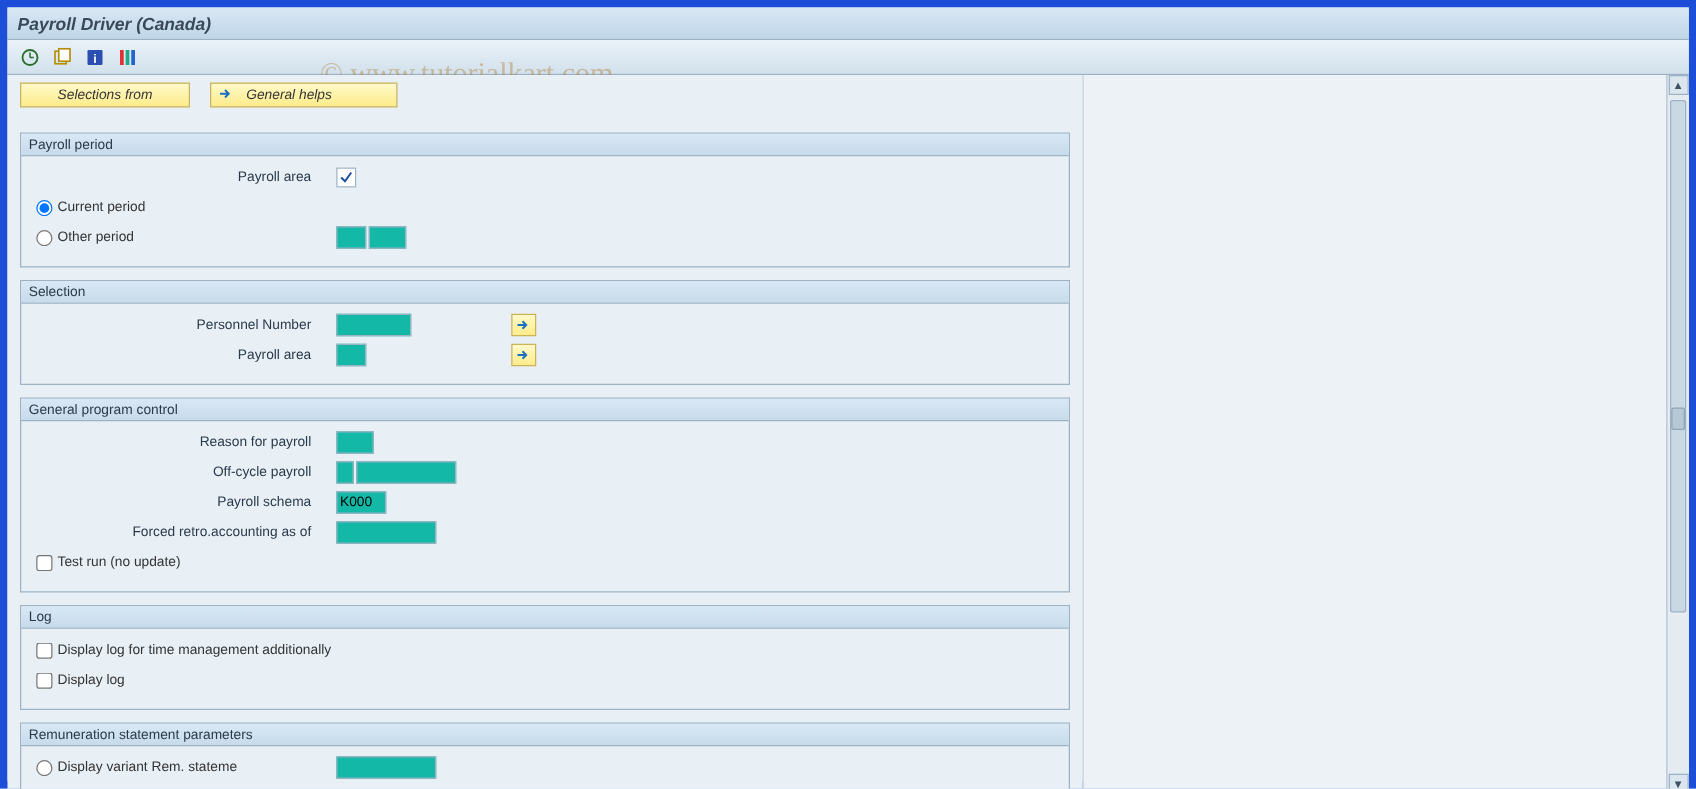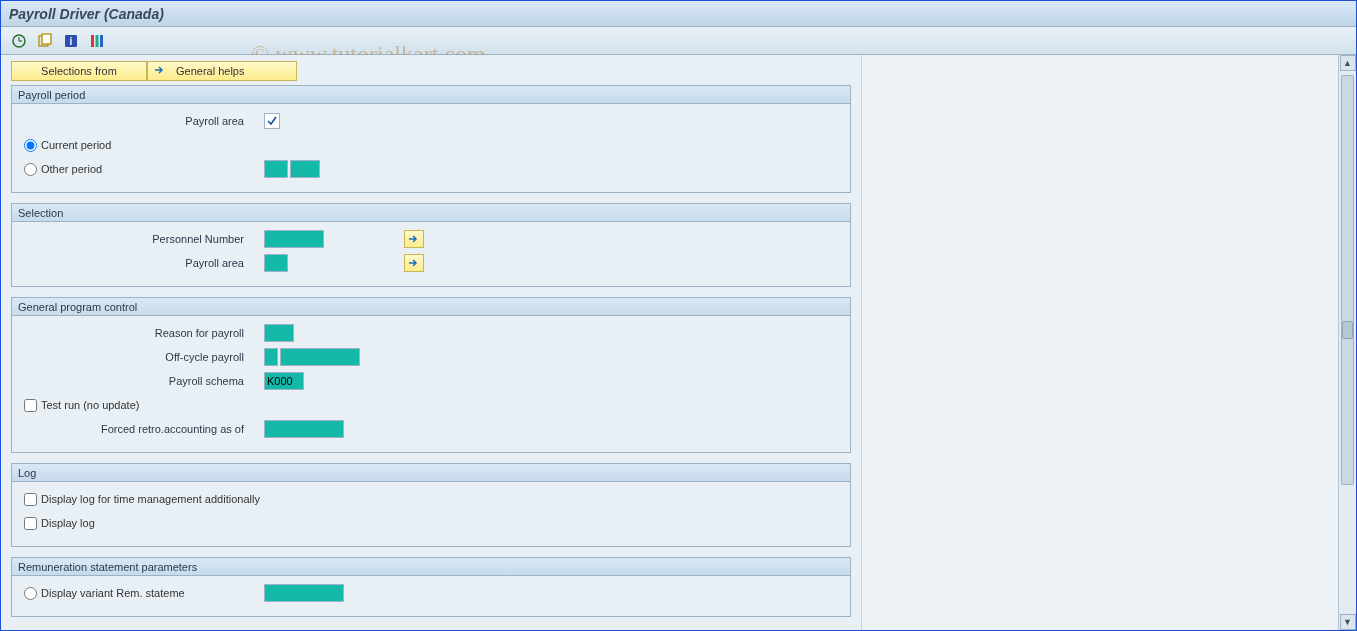--- a/index.html
+++ b/index.html
@@ -8,21 +8,21 @@
       font-size: 11px;
       background: #f5f7f9;
       color: #333;
       overflow: hidden;
     }
     .window {
       width: 1357px;
       height: 631px;
       position: relative;
       background: #edf2f7;
-      border: 1px solid #1d4ed8;
+      border: 6px solid #1d4ed8;
     }
     .title-bar {
       height: 26px;
       background: linear-gradient(to bottom, #d9e8f5 0%, #bfd6e8 100%);
       border-bottom: 1px solid #9db2c4;
       display: flex;
       align-items: center;
       padding-left: 8px;
       font-weight: bold;
       font-style: italic;
@@ -84,21 +84,21 @@
     .sb-track { flex:1; width:100%; position:relative; }
     .sb-thumb {
       position:absolute; top:4px; left:2px; right:2px; height:410px;
       background: #cad8e3; border:1px solid #9db2c4; border-radius:2px;
     }
     .sb-grip {
       position:absolute; top:250px; left:3px; right:3px; height:18px;
       background:#b7c8d5; border:1px solid #8fa5b6; border-radius:2px;
     }
     .sel-bar {
-      display:flex; gap:0; margin-bottom:4px;
+      display:flex; gap:16px; margin-bottom:20px;font-style:italic;
     }
     .btn-yellow {
       height: 20px;
       background: linear-gradient(to bottom,#fff9c9,#fdec8b);
       border: 1px solid #c9b457;
       cursor: pointer;
       display:flex; align-items:center; justify-content:center;
       font-size: 11px;
       color: #333;
     }
@@ -298,29 +298,29 @@
             <span style="width:20px;"></span>
             <input type="text" class="fld" style="width: 14px;" value="">
             <input type="text" class="fld w80" style="margin-left: 2px;" value="">
           </div>
           <div class="row">
             <span class="lbl">Payroll schema</span>
             <span style="width:20px;"></span>
             <input type="text" class="fld w40" value="K000" style="">
           </div>
           <div class="row">
+            <span class="lbl">Forced retro.accounting as of</span>
+            <span style="width:20px;"></span>
+            <input type="text" class="fld w80" value="" style="">
+          </div>
+          <div class="row">
             <label style="display:flex;align-items:center;">
               <input type="checkbox" class="check" style="">
               <span>Test run (no update)</span>
             </label>
-          </div>
-          <div class="row">
-            <span class="lbl">Forced retro.accounting as of</span>
-            <span style="width:20px;"></span>
-            <input type="text" class="fld w80" value="" style="">
           </div>
         </div>
       </div>
 
       <div class="group">
         <div class="group-header">
           <span>Log</span>
         </div>
         <div class="group-body">
           <div class="row">

